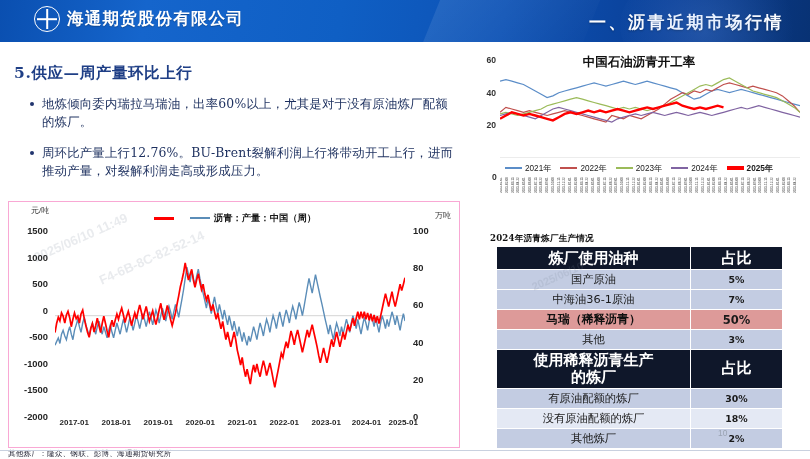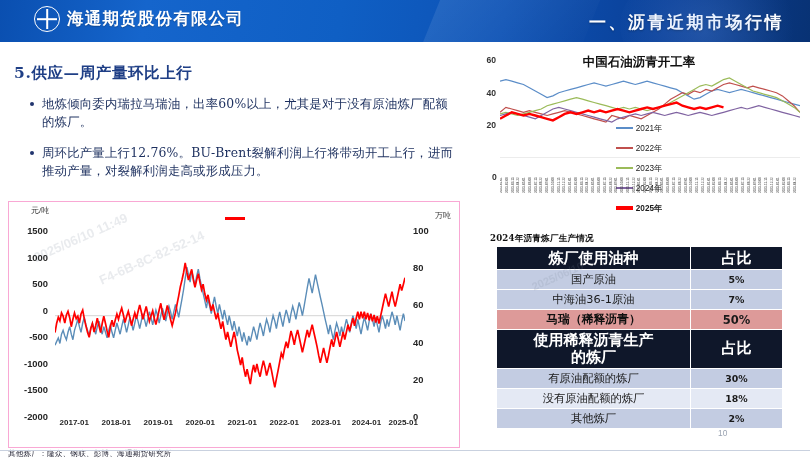--- a/index.html
+++ b/index.html
@@ -123,21 +123,21 @@
     position:absolute; left:0; top:8px; width:334px; text-align:center;
     font-family:"DejaVu Serif","Liberation Serif",serif;
     font-size:12.5px; font-weight:bold; color:#111;
   }
   .rplot { position:absolute; left:28px; top:14px; width:300px; height:98px; }
   .ry { position:absolute; left:2px; top:14px; width:24px; height:98px;
         font-size:8.6px; color:#333; font-weight:bold; }
   .ry .ytick { text-align:right; padding-right:2px; }
   .rlegend {
     position:absolute; left:0; top:114px; width:334px; height:16px;
-    display:flex; align-items:center; justify-content:center; gap:9px;flex-direction:column;
+    display:flex; align-items:center; justify-content:center; gap:9px;
   }
   .rlg { display:flex; align-items:center; gap:3px; font-size:8.2px; color:#1a1a1a; }
   .rlg .swatch { width:17px; height:2.2px; display:inline-block; }
   .rlg.bold { font-weight:bold; }
   .rxlabels {
     position:absolute; left:28px; top:131px; width:300px; height:18px;
     display:flex; overflow:hidden;
   }
   .rxl {
     flex:1 1 auto; font-size:3.1px; color:#333; line-height:1.02;
@@ -220,20 +220,24 @@
         </div>
       </div>
 
       <div class="chart-box">
         <div class="unit-l">元/吨</div>
         <div class="unit-r">万吨</div>
 
         <div class="chart-legend">
           <span class="lg">
             <i class="swatch" style="background:#ff0000;height:3px"></i>
+          </span>
+          <span class="lg">
+            <i class="swatch" style="background:#5b8db8"></i>
+            <span>沥青：产量：中国（周）</span>
           </span>
         </div>
 
         <div class="yaxis-l">
           <div class="ytick" style="top:0%">1500</div>
           <div class="ytick" style="top:14.28%">1000</div>
           <div class="ytick" style="top:28.57%">500</div>
           <div class="ytick" style="top:42.85%">0</div>
           <div class="ytick" style="top:57.14%">-500</div>
           <div class="ytick" style="top:71.42%">-1000</div>
@@ -393,20 +397,24 @@
             <td class="val">5%</td>
           </tr>
           <tr class="sh-a">
             <td class="name">中海油36-1原油</td>
             <td class="val">7%</td>
           </tr>
           <tr class="hl">
             <td class="name">马瑞（稀释沥青）</td>
             <td class="val">50%</td>
           </tr>
+          <tr class="sh-a">
+            <td class="name">其他</td>
+            <td class="val">3%</td>
+          </tr>
 
           <tr>
             <td class="hdr two">
               <span>使用稀释沥青生产</span><br>
               <span>的炼厂</span>
             </td>
             <td class="hdr">占比</td>
           </tr>
           <tr class="sh-a">
             <td class="name">有原油配额的炼厂</td>

